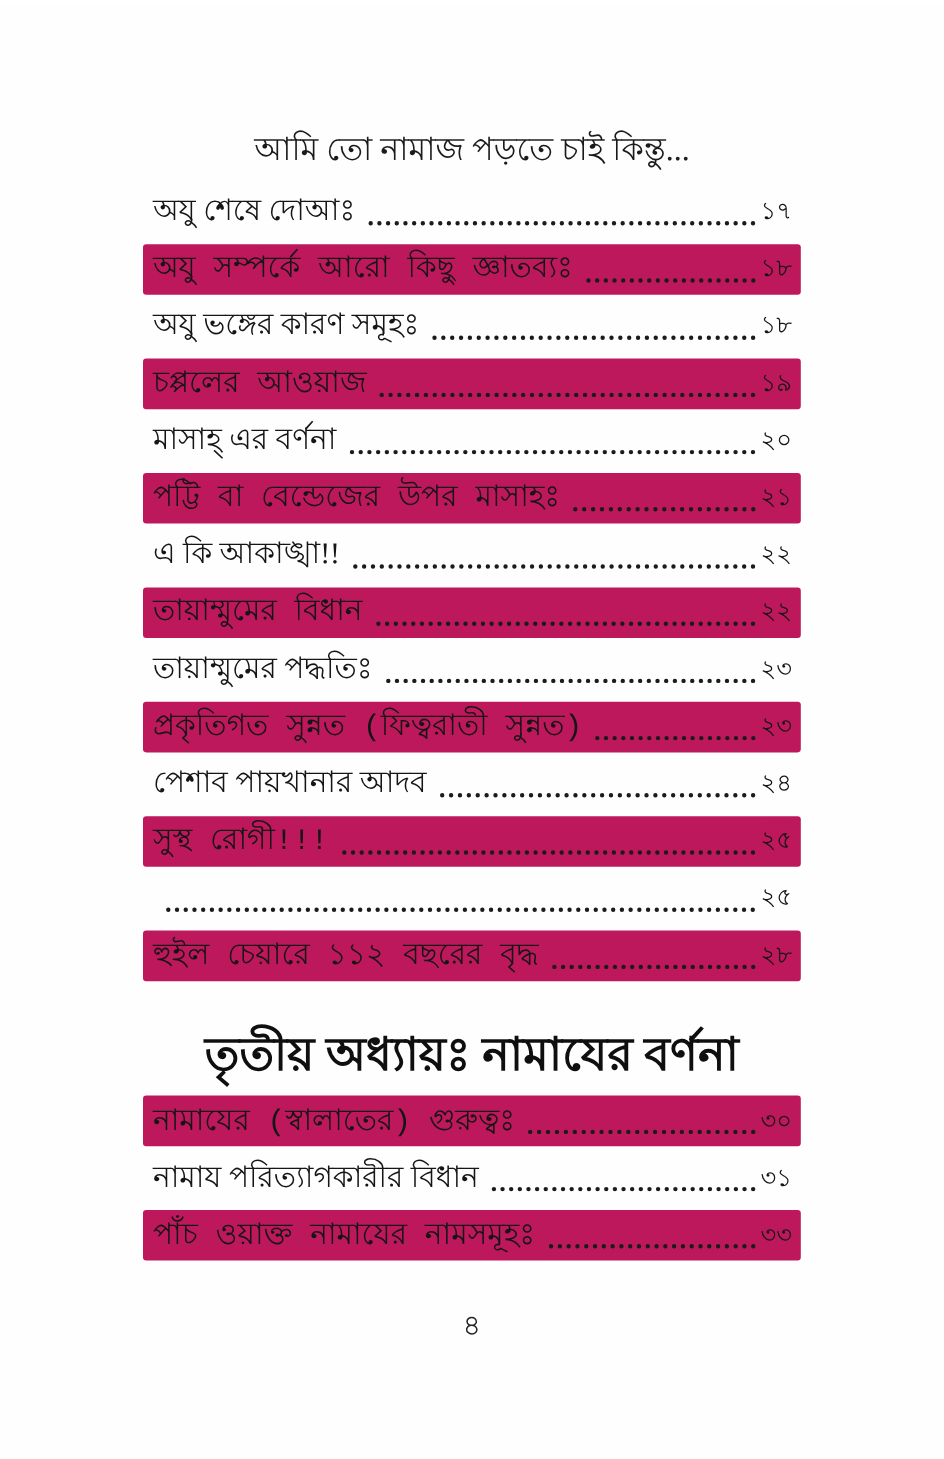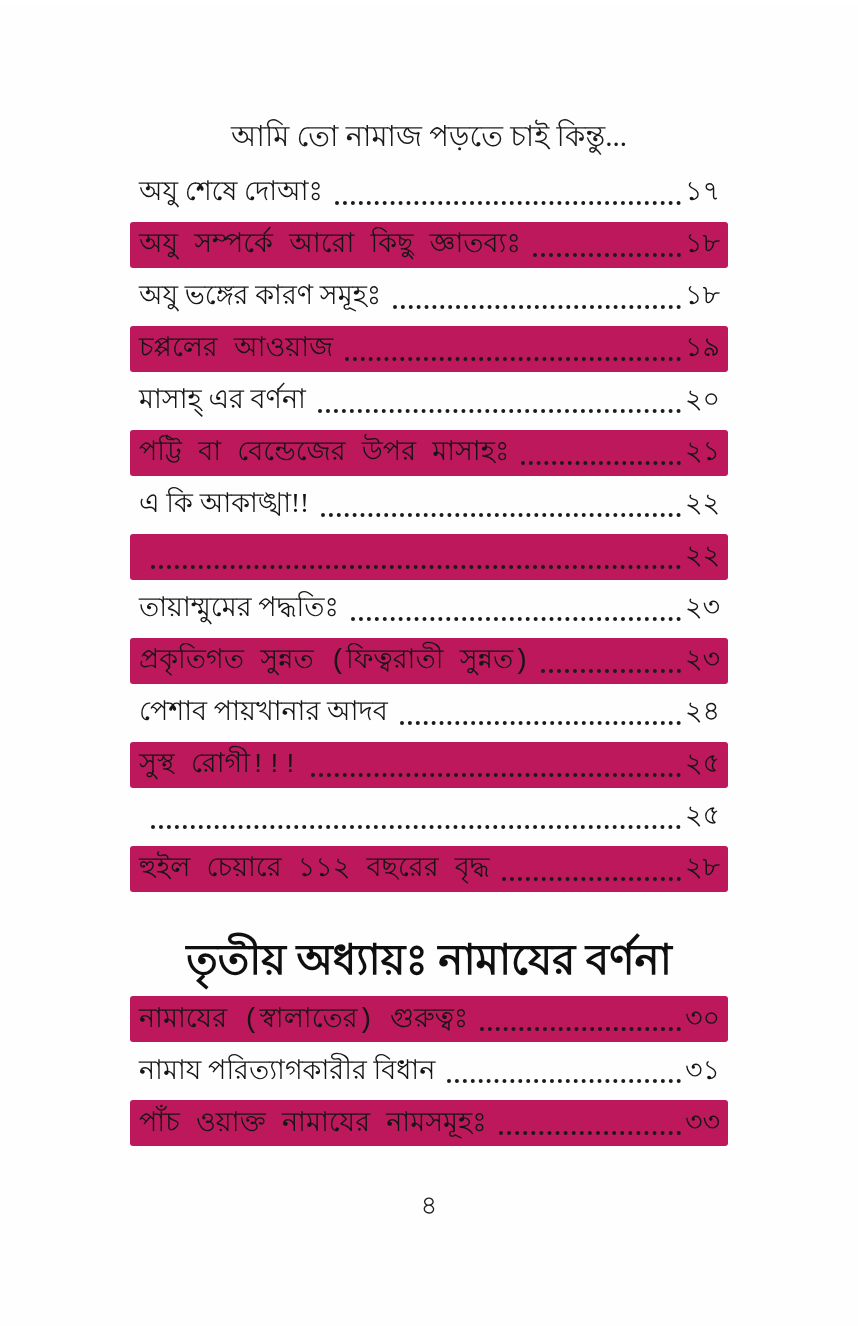--- a/index.html
+++ b/index.html
@@ -50,21 +50,21 @@
     color: #151515;
   }
   .dots {
     flex: 1;
     height: 20px;
     margin: 0 4px 0 12px;
     border-bottom: 4px dotted #1b1b1b;
     min-width: 18px;
   }
   .toc-page {
-    font-size: 27px;
+    font-size: 22px;
     white-space: nowrap;
     color: #151515;
   }
   .chapter-heading {
     margin: 44px 0 12px 0;
     text-align: center;
     font-size: 42px;
     font-weight: bold;
     line-height: 1.15;
     color: #0f0f0f;
@@ -116,20 +116,21 @@
         <span class="toc-title">পট্টি বা বেন্ডেজের উপর মাসাহঃ</span>
         <span class="dots"></span>
         <span class="toc-page">২১</span>
       </div>
       <div class="toc-row">
         <span class="toc-title">এ কি আকাঙ্খা!!</span>
         <span class="dots"></span>
         <span class="toc-page">২২</span>
       </div>
       <div class="toc-row hl">
+        <span class="toc-title">তায়াম্মুমের বিধান</span>
         <span class="dots"></span>
         <span class="toc-page">২২</span>
       </div>
       <div class="toc-row">
         <span class="toc-title">তায়াম্মুমের পদ্ধতিঃ</span>
         <span class="dots"></span>
         <span class="toc-page">২৩</span>
       </div>
       <div class="toc-row hl">
         <span class="toc-title">প্রকৃতিগত সুন্নত (ফিত্বরাতী সুন্নত)</span>

